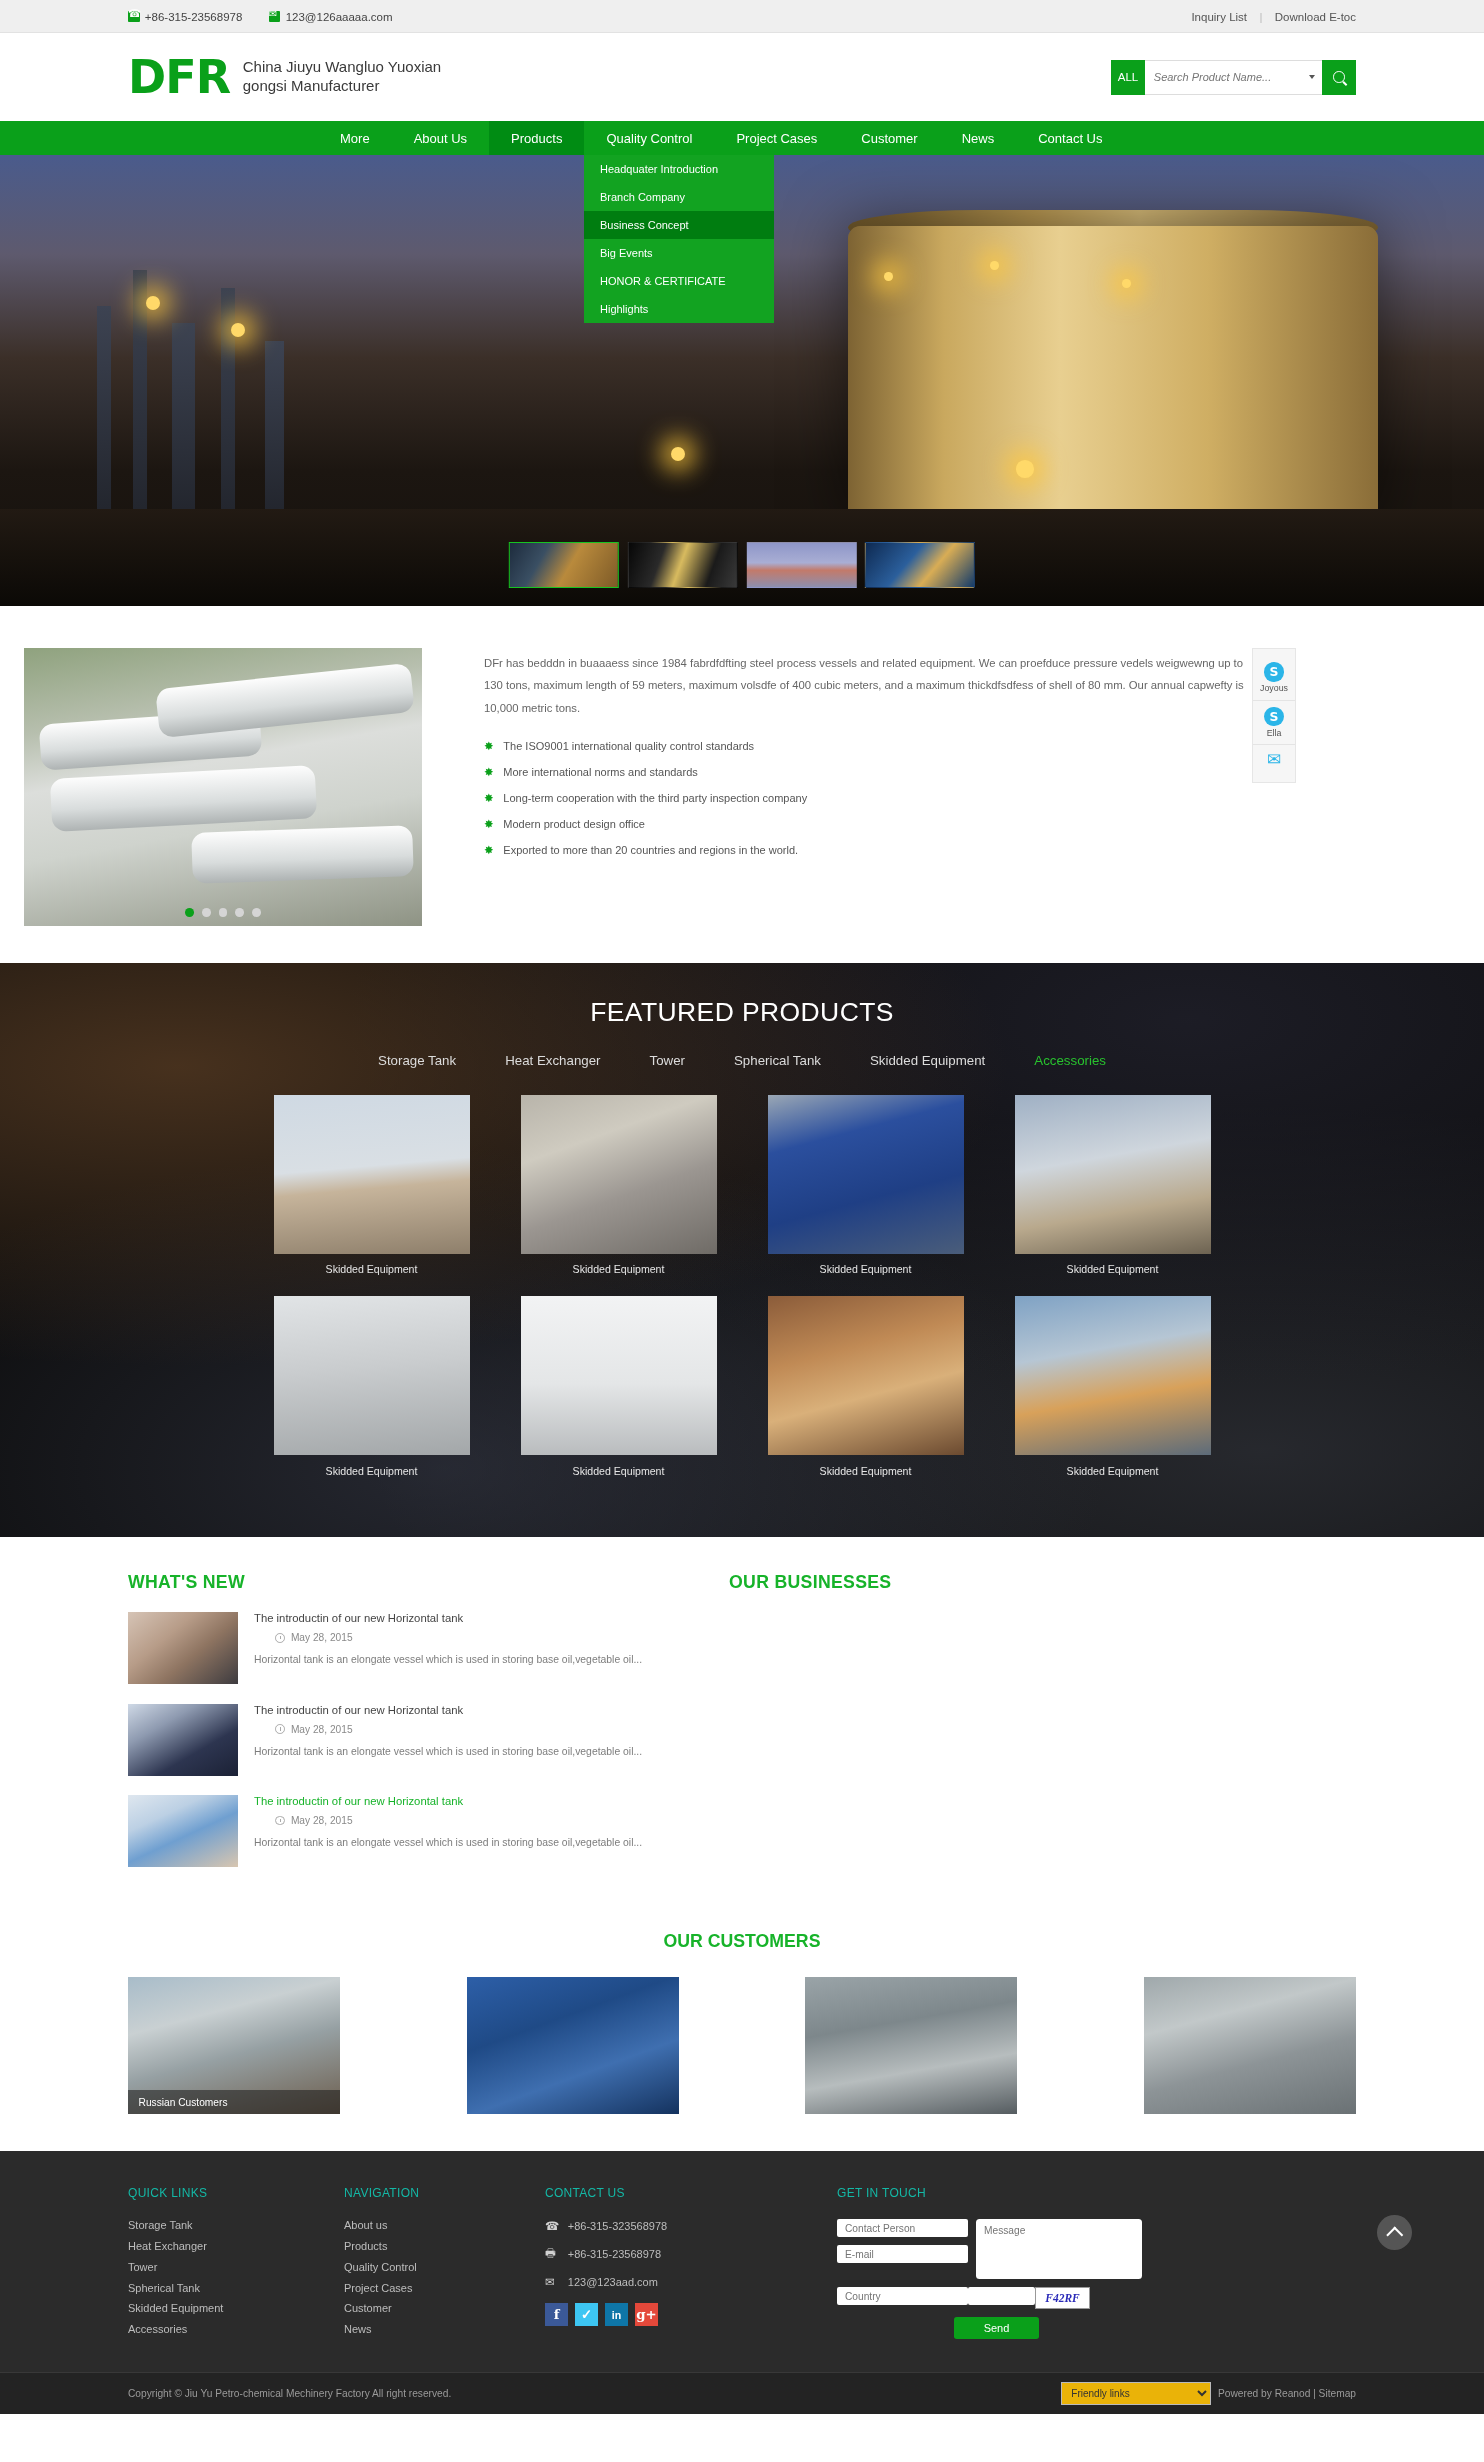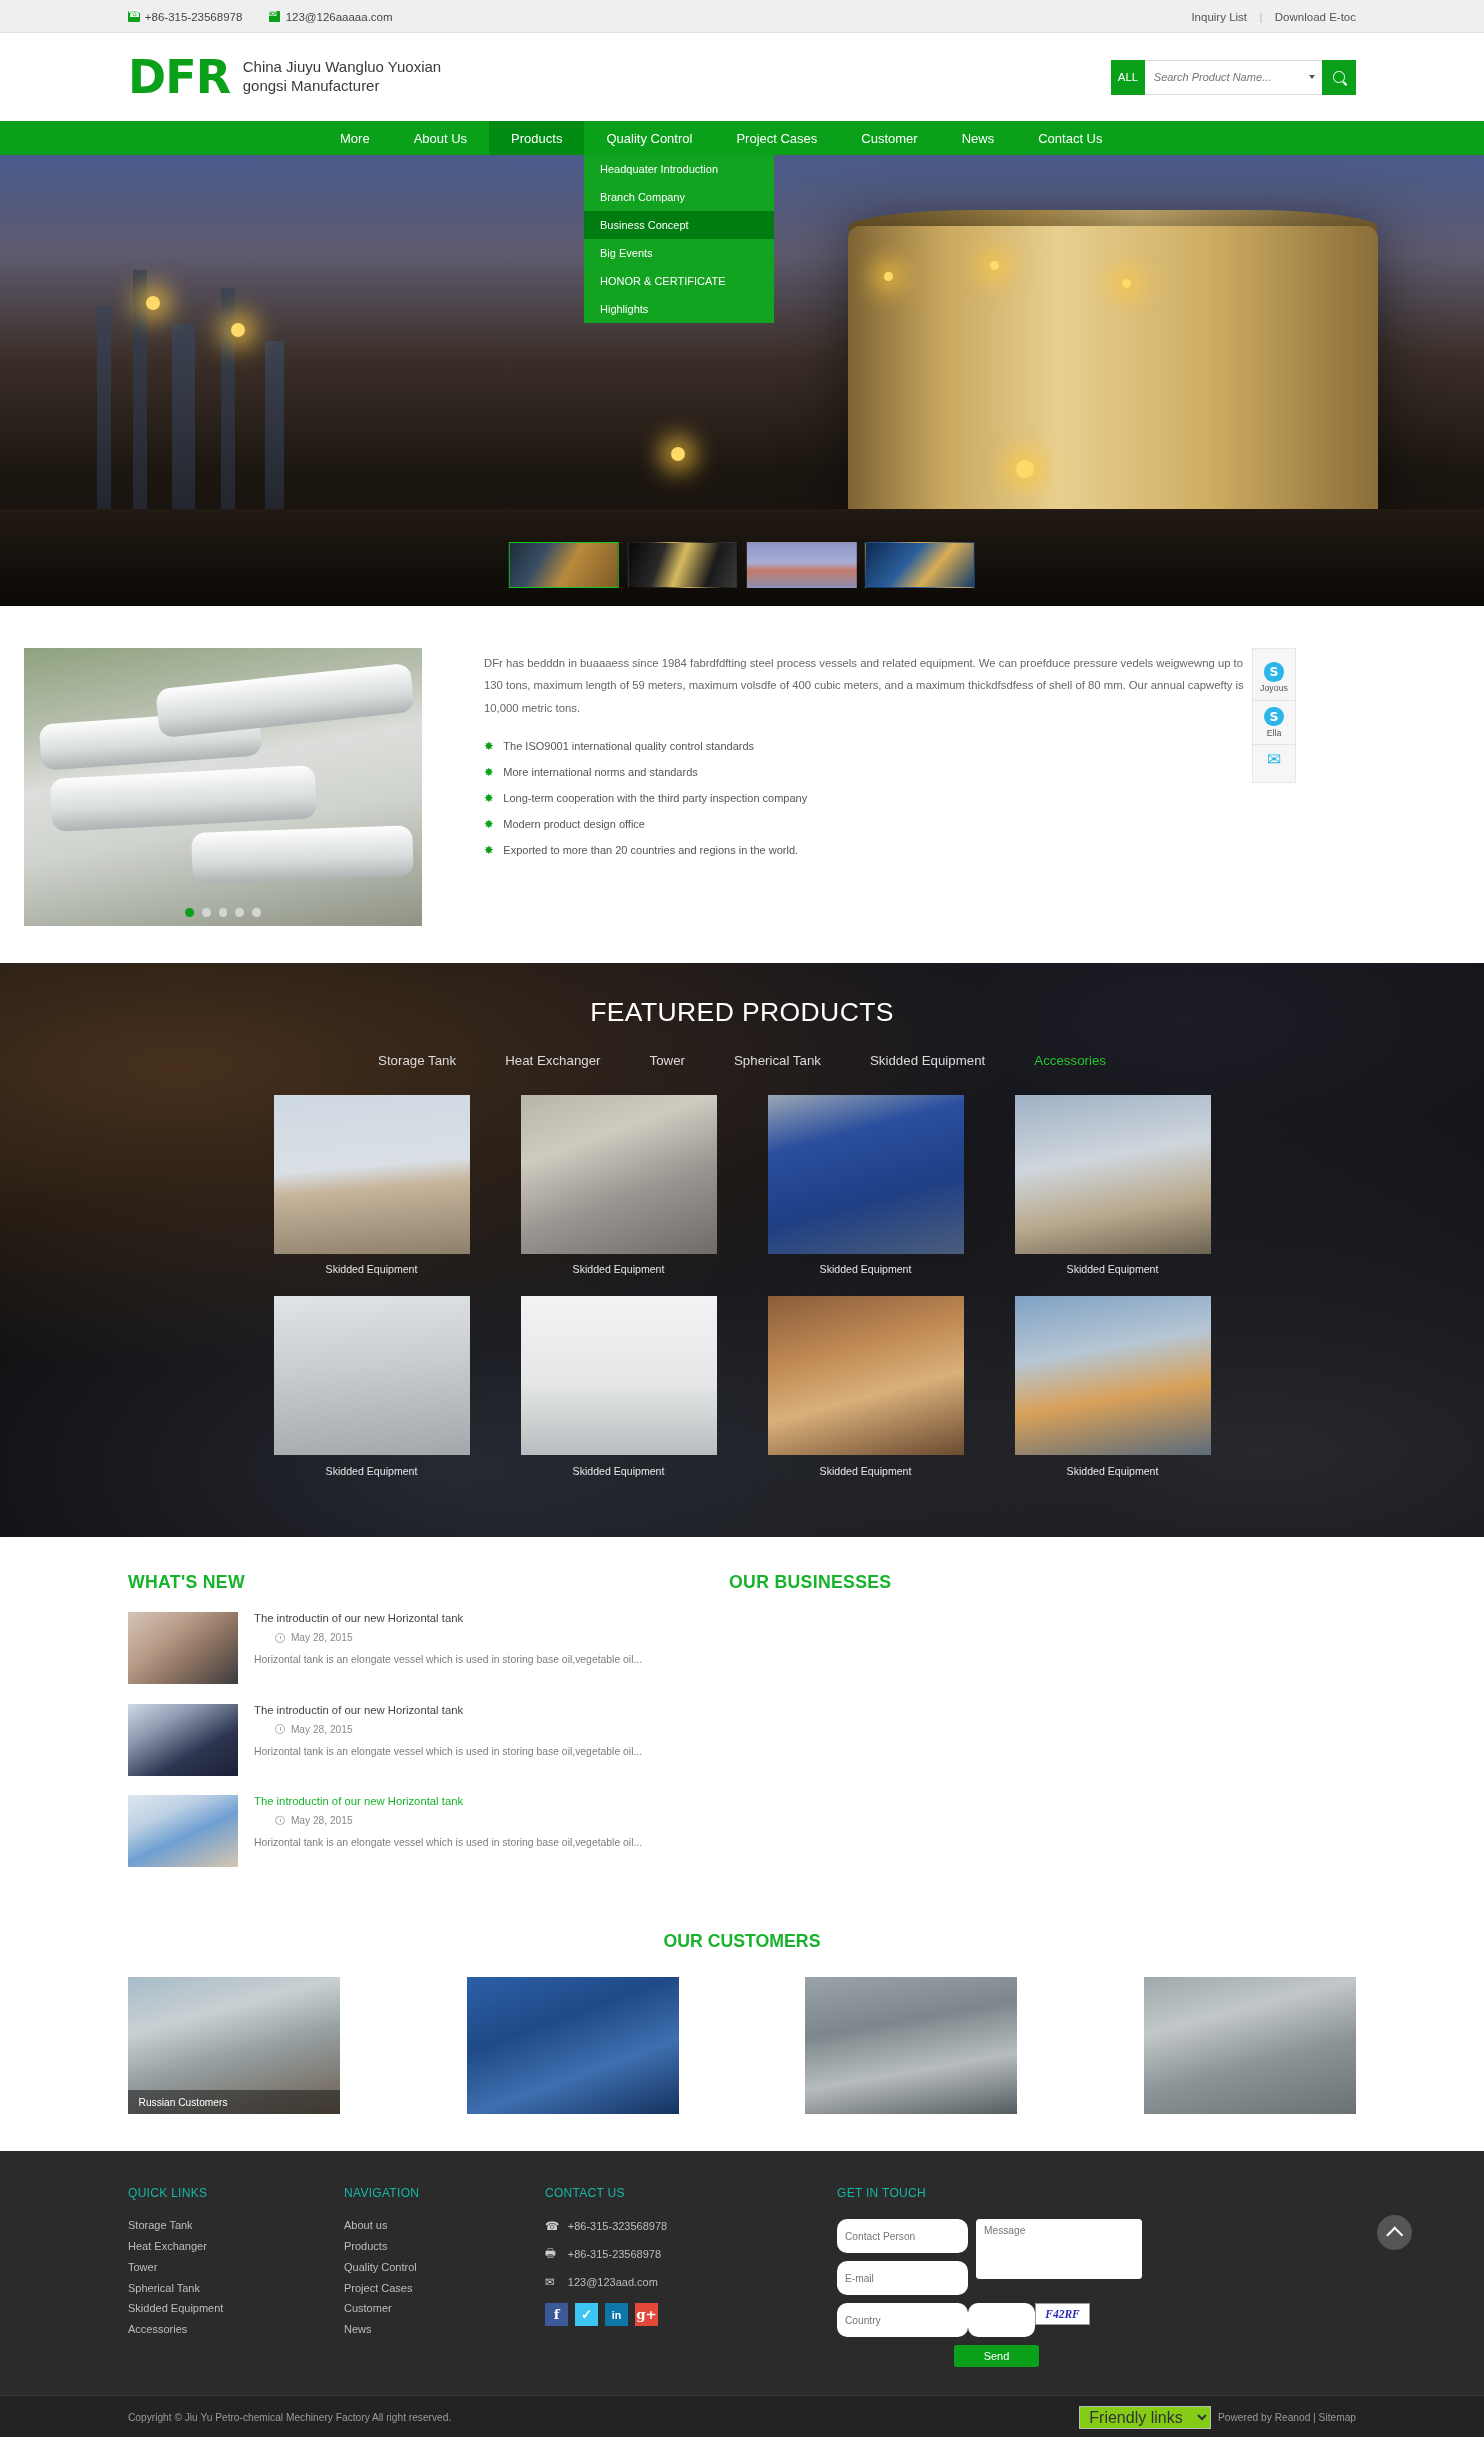--- a/index.html
+++ b/index.html
@@ -286,21 +286,21 @@
     justify-content: center; color: #fff; font-size: 13.3px; font-weight: bold;
     font-family: "DejaVu Serif", serif; cursor: pointer;
   }
   .soc-fb { background: #3b5998; }
   .soc-tw { background: #3dc6f3; }
   .soc-in { background: #0e76a8; font-size: 10.6px; font-family: "Liberation Sans", sans-serif; }
   .soc-gp { background: #e4483a; }
 
   .form-grid { display: flex; flex-wrap: wrap; gap: 8px; width: 305px; }
   .fi {
-    height: 34px; border: none; border-radius: 10px; background: #fff;
+    height: 18px; border: none; border-radius: 2px; background: #fff;
     padding: 0 8px; font-size: 10.2px; color: #9a9a9a;
     font-family: "Liberation Sans", sans-serif; outline: none;
   }
   .fi-person { width: 131px; }
   .fi-email { width: 131px; }
   .fi-country { width: 131px; }
   .fi-code { width: 67px; }
   .fi-msg {
     width: 166px; height: 60px; border: none; border-radius: 3.5px;
     background: #fff; padding: 6.2px 8px; font-size: 10.2px; color: #9a9a9a;
@@ -327,22 +327,22 @@
     display: block; width: 11.5px; height: 11.5px;
     border-left: 2.7px solid #fff; border-top: 2.7px solid #fff;
     transform: rotate(45deg); margin-top: 4.4px;
   }
 
   .copybar { background: #232323; height: 42px; border-top: 0.9px solid #383838; }
   .copybar .wrap { display: flex; align-items: center; height: 42px; }
   .copy-text { font-size: 10.2px; color: #9a9a9a; }
   .copy-right { margin-left: auto; display: flex; align-items: center; gap: 7px; }
   .friendly {
-    width: 132px; height: 23px; background: #84cc16; border: 0.9px solid #bbb;
-    font-size: 16px; color: #333; padding: 0 5.3px;
+    width: 150px; height: 23px; background: #eab308; border: 0.9px solid #bbb;
+    font-size: 10px; color: #333; padding: 0 5.3px;
     font-family: "Liberation Sans", sans-serif;
   }
   .powered { font-size: 10.2px; color: #9a9a9a; }
 </style>
 </head>
 <body>
 
 <div class="topbar">
   <div class="wrap">
     <div class="top-left">

